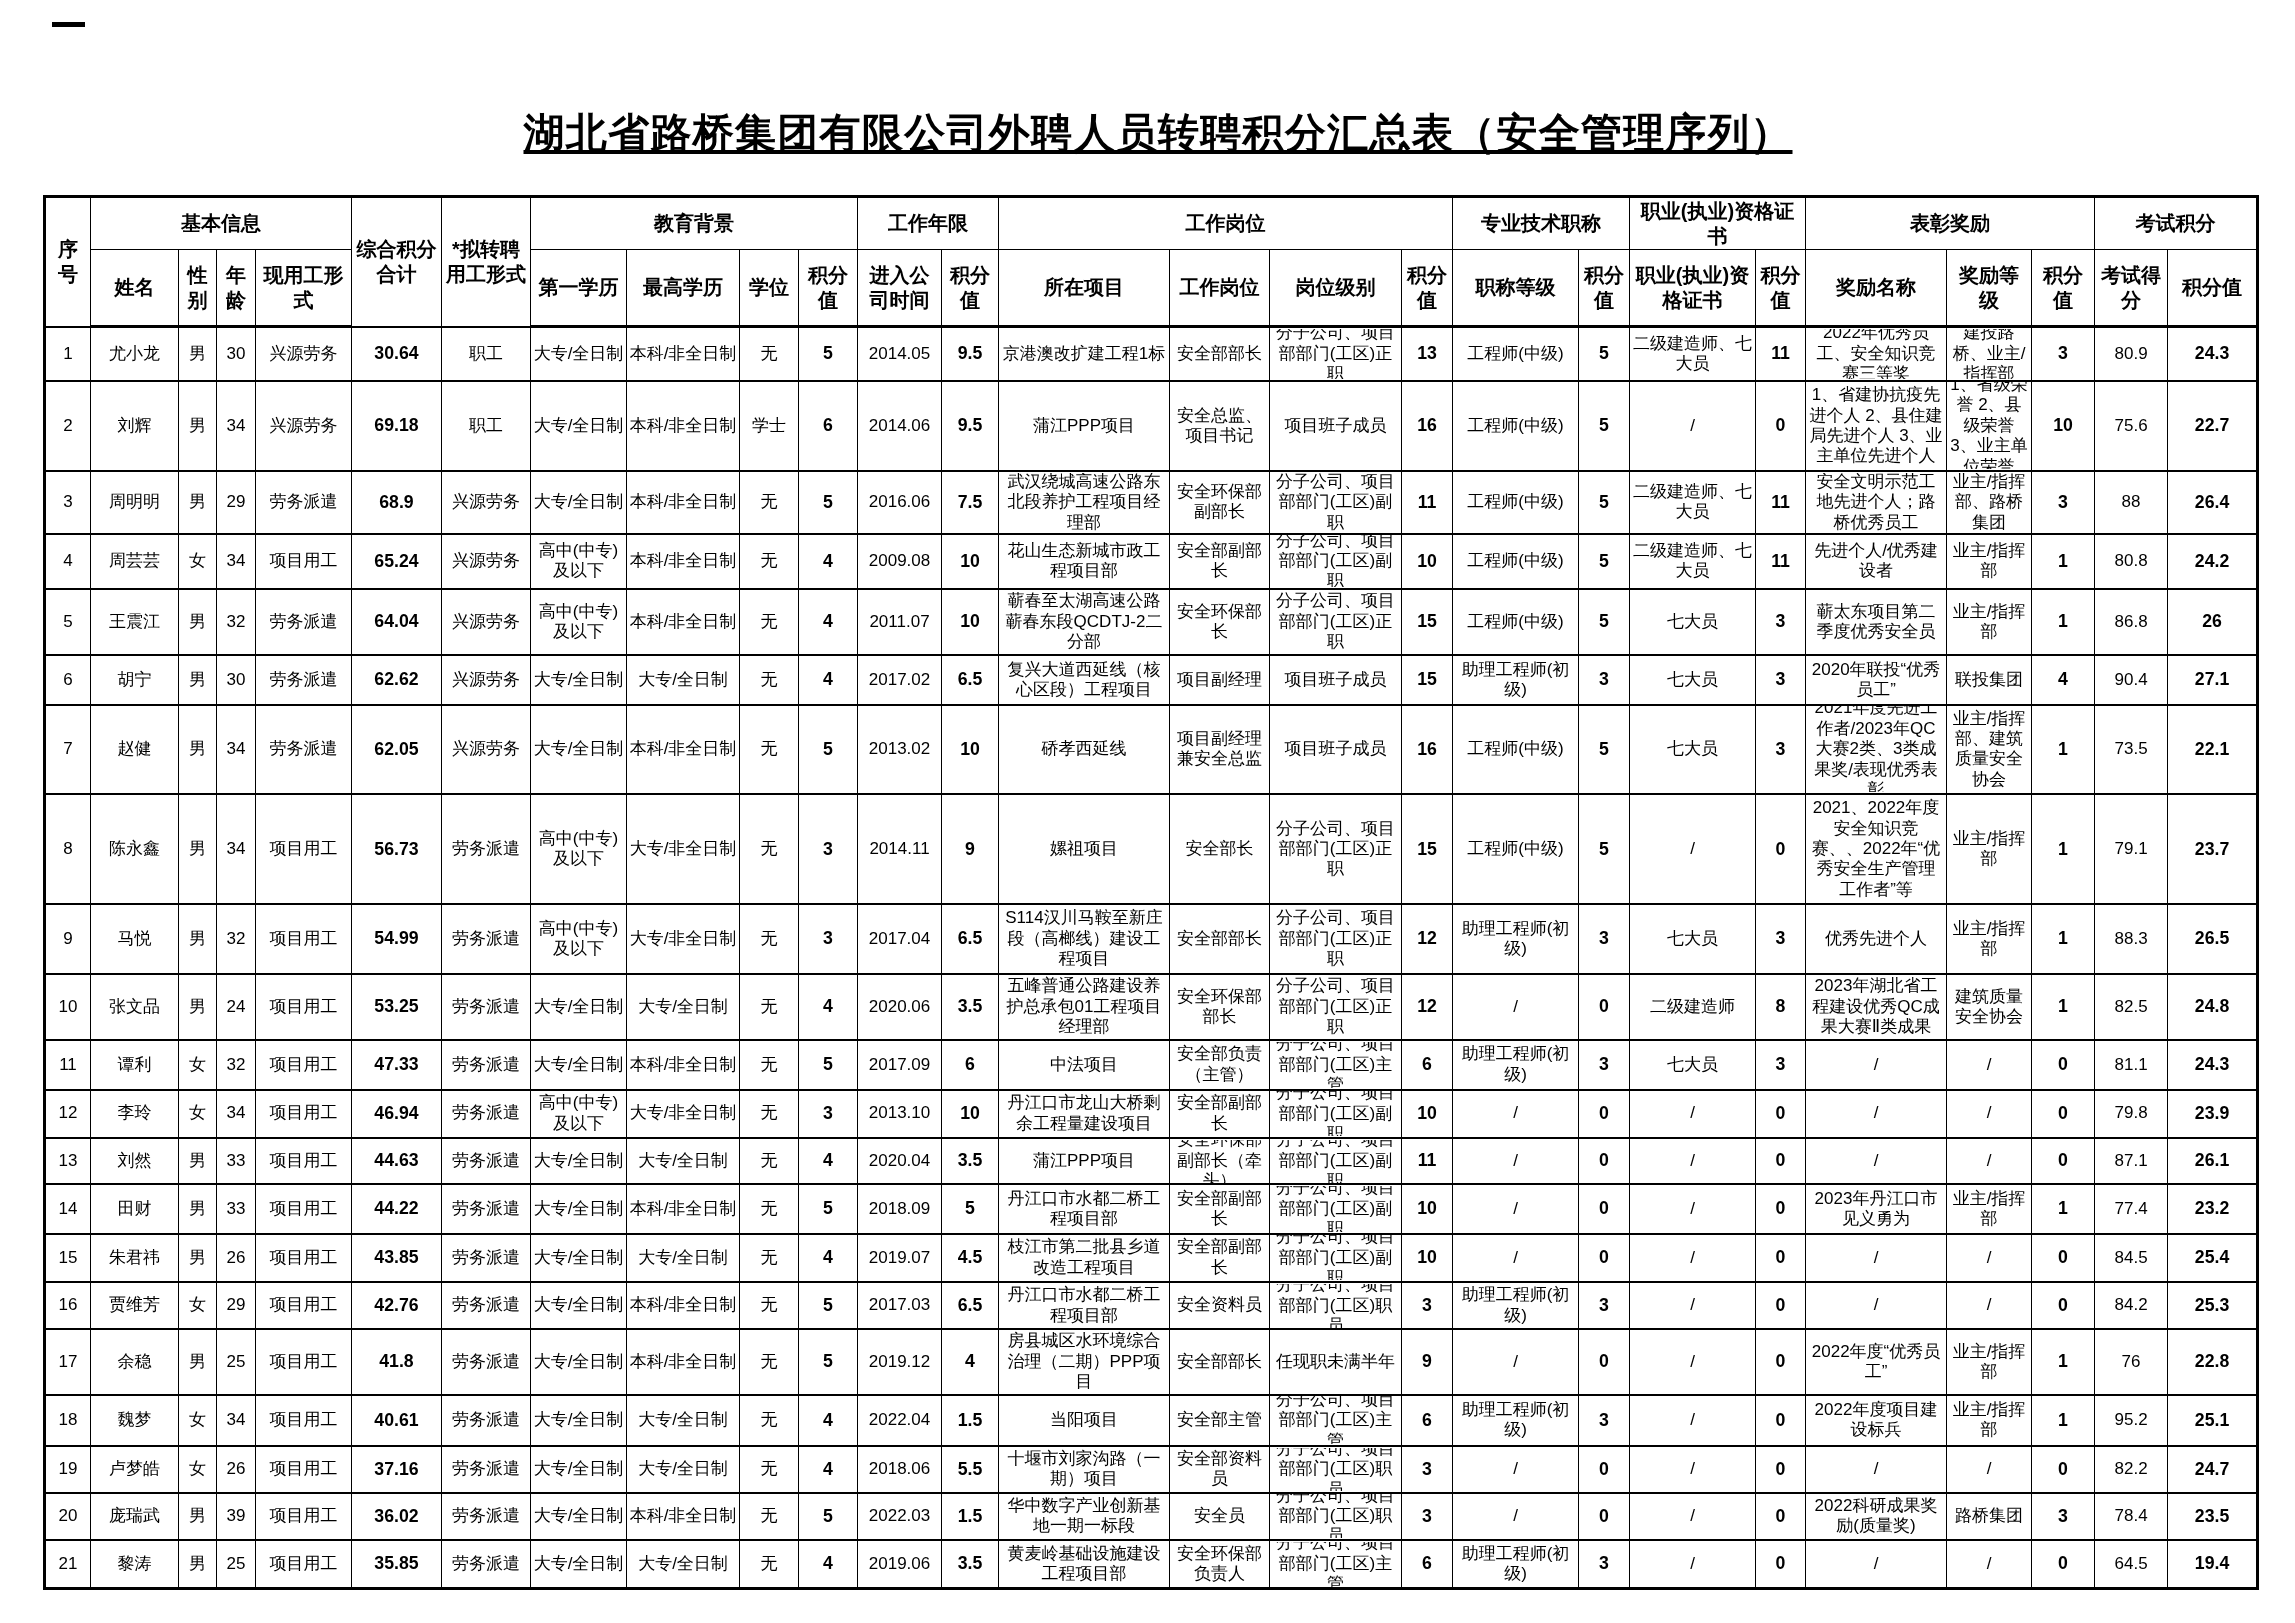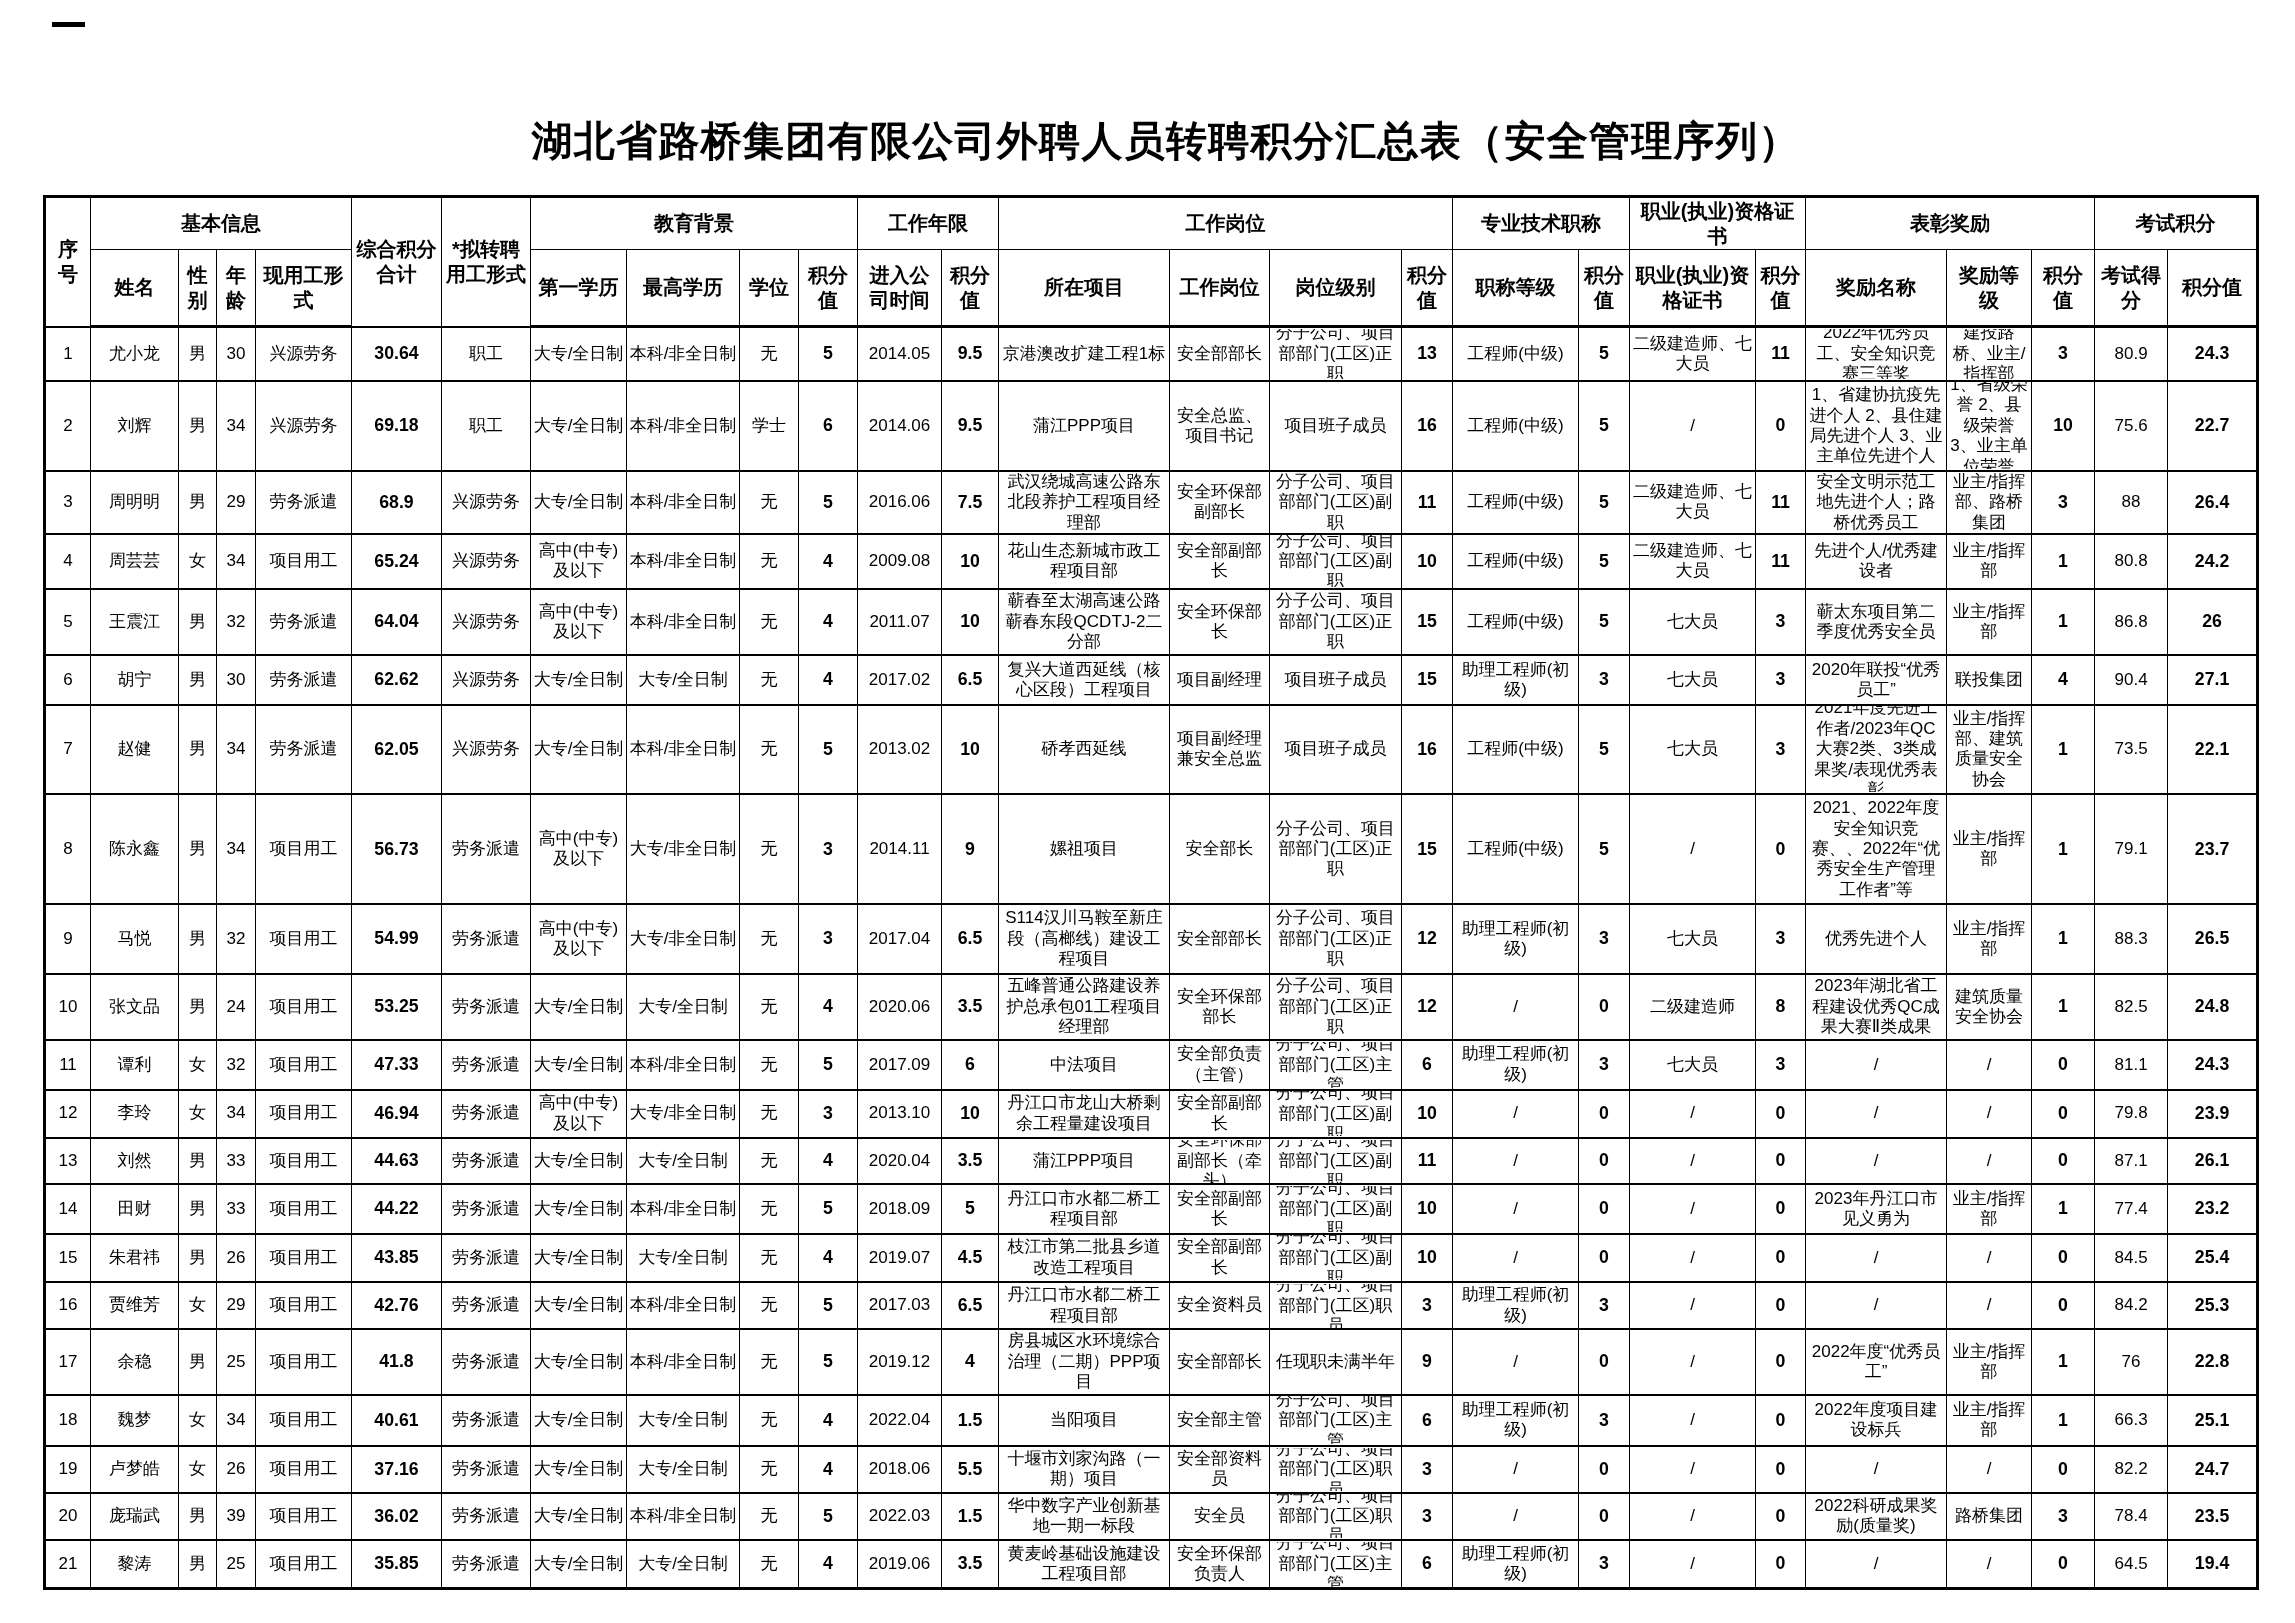--- a/index.html
+++ b/index.html
@@ -10,25 +10,26 @@
     font-family:"Liberation Sans","DejaVu Sans",sans-serif;
     color:#000;
     overflow:hidden;
   }
   .corner-mark{
     position:absolute;left:52px;top:22px;width:33px;height:4.6px;background:#000;
   }
   h1.title{
     position:absolute;
     left:43px;top:98px;width:2214px;
-    margin:16px;
+    margin:8px;
     text-align:center;
     font-size:41px;
     font-weight:700;
     letter-spacing:1.3px;
+    text-decoration:underline;
   }
   table.points{
     position:absolute;
     left:43px;top:195px;
     border-collapse:collapse;
     table-layout:fixed;
     width:2214px;
     border:3.9px solid #000;
   }
   th,td{
@@ -2497,21 +2498,21 @@
               <span>业主/指挥部</span>
             </div>
           </td>
           <td class="b">
             <div class="cw" style="height: 48px;">
               <span>1</span>
             </div>
           </td>
           <td>
             <div class="cw" style="height: 48px;">
-              <span>66.3</span>
+              <span>95.2</span>
             </div>
           </td>
           <td class="b">
             <div class="cw" style="height: 48px;">
               <span>25.1</span>
             </div>
           </td>
         </tr>
         <tr style="height: 46px;">
           <td>

